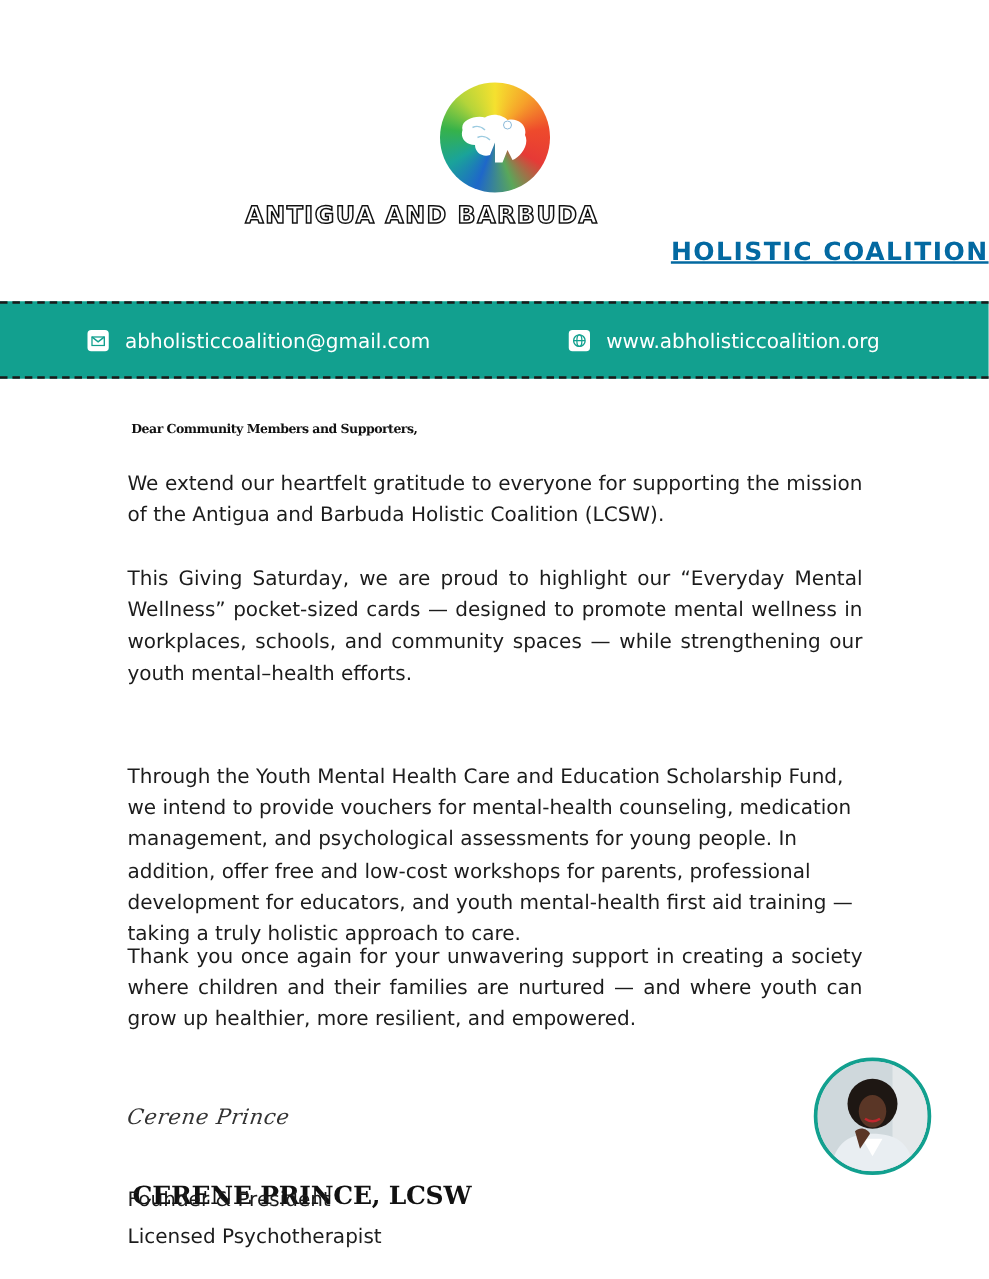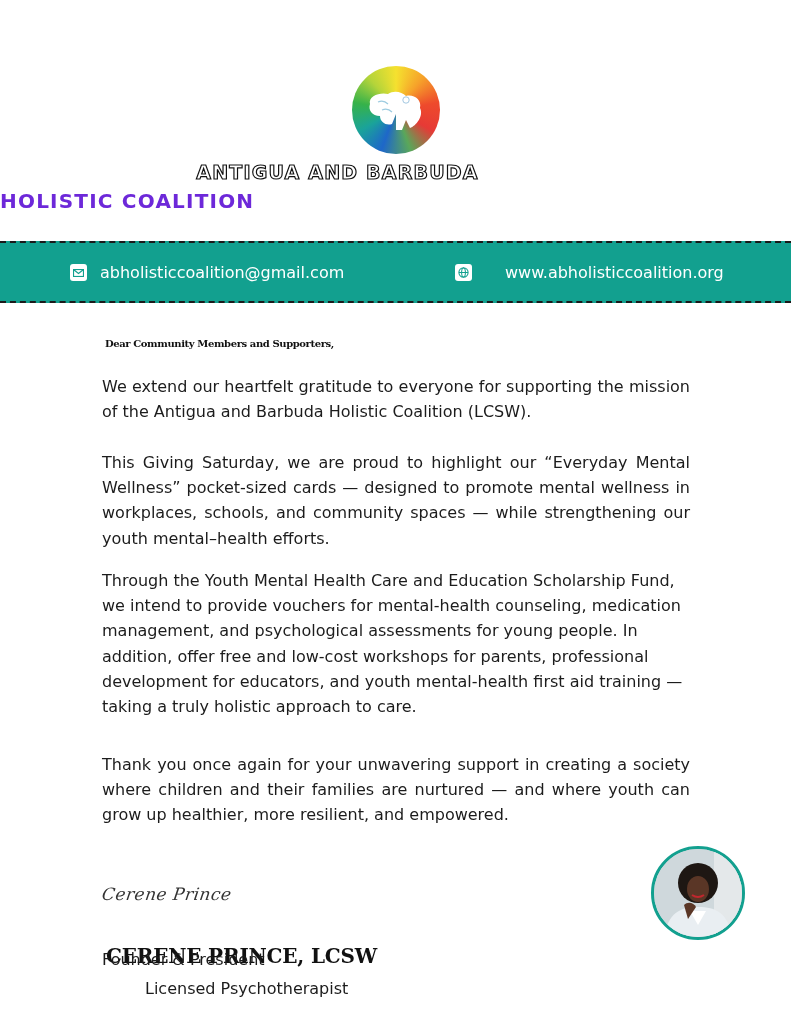--- a/index.html
+++ b/index.html
@@ -6,40 +6,40 @@
   body { width: 791px; height: 1023px; position: relative; overflow: hidden; font-family: "DejaVu Sans", sans-serif; color: #1c1c1c; }
 
   .logo-wrap { position: absolute; left: 0; top: 66px; width: 791px; text-align: center; }
   .logo-circle {
     width: 88px; height: 88px; border-radius: 50%; margin: 0 auto;
     background: conic-gradient(from 200deg, #1e67c9, #1aa39a, #36b24a, #b4d43a, #f5e12f, #f6a12a, #ee4a2c, #e63a36, #5aa75a, #1e67c9);
     position: relative;
   }
   .logo-circle svg { position: absolute; left: 14px; top: 24px; }
   .org-line1 { position: absolute; left: 0; width: 675px; top: 161px; text-align: center; font-family: "DejaVu Sans", sans-serif; font-weight: bold; font-size: 19px; letter-spacing: 1.2px; color: #fff; -webkit-text-stroke: 1.2px #111; }
-  .org-line2 { position: absolute; left: 0; width: 791px; top: 189px; text-align: left; font-family: "DejaVu Sans", sans-serif; font-weight: bold; font-size: 20px; letter-spacing: 1.2px; color: #6d28d9; }
+  .org-line2 { position: absolute; left: 0; width: 791px; top: 189px; text-align: right; font-family: "DejaVu Sans", sans-serif; font-weight: bold; font-size: 20px; letter-spacing: 1.2px; color: #0369a1; text-decoration: underline; }
 
   .contact-band { position: absolute; left: 0; top: 241px; width: 791px; height: 62px; background: #12a08f; border-top: 2px dashed #1a1a1a; border-bottom: 2px dashed #1a1a1a; box-sizing: border-box; }
   .contact { position: absolute; top: 20px; display: flex; align-items: center; color: #ffffff; font-family: "DejaVu Sans", sans-serif; font-size: 16px; }
   .contact.email { left: 70px; }
-  .contact.web { left: 455px; gap: 20px; }
+  .contact.web { left: 455px; }
   .ico { width: 17px; height: 17px; background: #fff; border-radius: 3px; display: inline-flex; align-items: center; justify-content: center; margin-right: 13px; }
 
   .greeting { position: absolute; left: 105px; top: 338px; font-family: "DejaVu Serif", serif; font-weight: bold; font-size: 10px; letter-spacing: -0.4px; color: #111; }
   .para { position: absolute; left: 102px; width: 588px; font-family: "DejaVu Sans", sans-serif; font-size: 16px; line-height: 25.2px; text-align: justify; color: #1c1c1c; }
   .p1 { top: 374px; }
   .p2 { top: 450px; }
-  .p3 { top: 568px; text-align: left; }
+  .p3 { top: 608px; text-align: left; }
   .p4 { top: 752px; }
 
   .signature { position: absolute; left: 102px; top: 884px; font-family: "DejaVu Serif", serif; font-style: italic; font-size: 17px; color: #333; letter-spacing: 0.5px; transform: skewX(-8deg); }
   .signer-name { position: absolute; left: 106px; top: 944px; font-family: "DejaVu Serif", serif; font-weight: bold; font-size: 20px; color: #111; letter-spacing: -0.2px; }
   .signer-title { position: absolute; left: 102px; font-family: "DejaVu Sans", sans-serif; font-size: 16px; color: #1c1c1c; }
   .t1 { top: 950px; }
-  .t2 { top: 979px; margin-left: 43px; }
+  .t2 { top: 979px; }
 
   .photo { position: absolute; left: 651px; top: 846px; width: 94px; height: 94px; border-radius: 50%; border: 3px solid #12a08f; box-sizing: border-box; overflow: hidden; background: #d7dde0; }
 </style>
 </head>
 <body>
 
 <div class="logo-wrap">
   <div class="logo-circle">
     <svg width="60" height="42" viewBox="0 0 60 42">
       <path d="M4 14 C2 6 14 2 22 4 C28 0 36 2 40 6 C48 4 56 10 54 18 C58 26 50 36 44 38 L40 30 L36 40 L30 40 L30 24 L26 34 C20 36 14 32 14 26 C6 26 2 20 4 14 Z" fill="#ffffff"></path>

